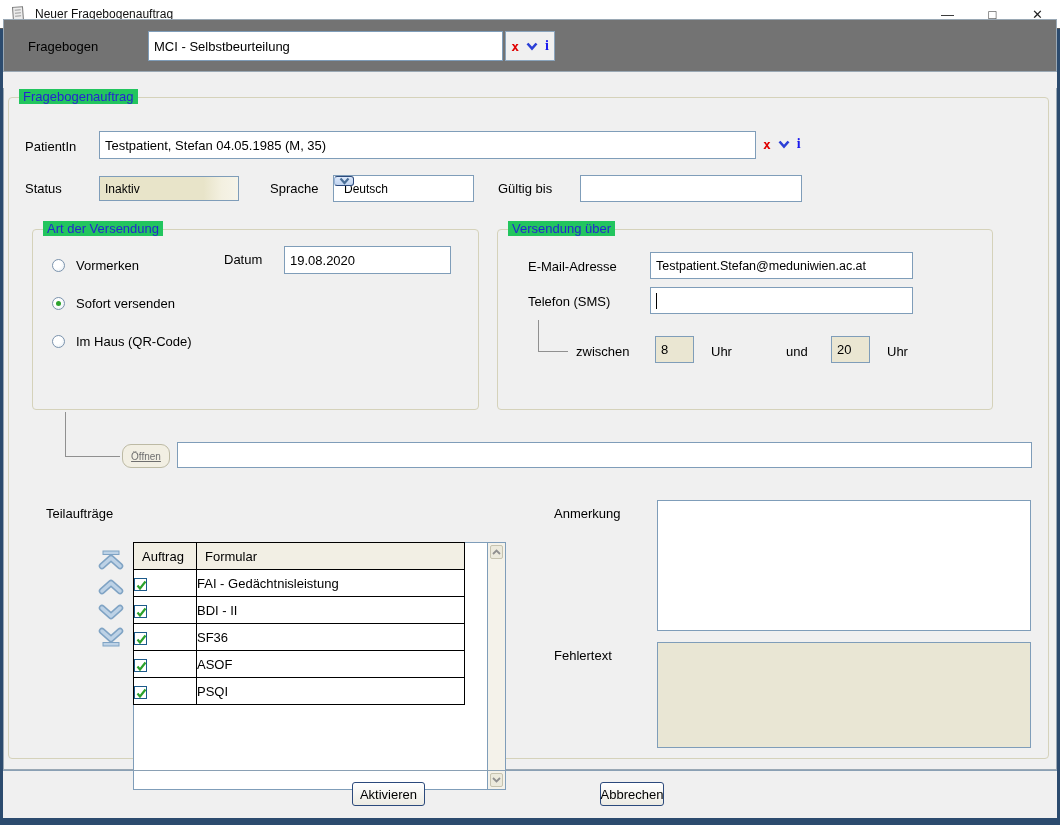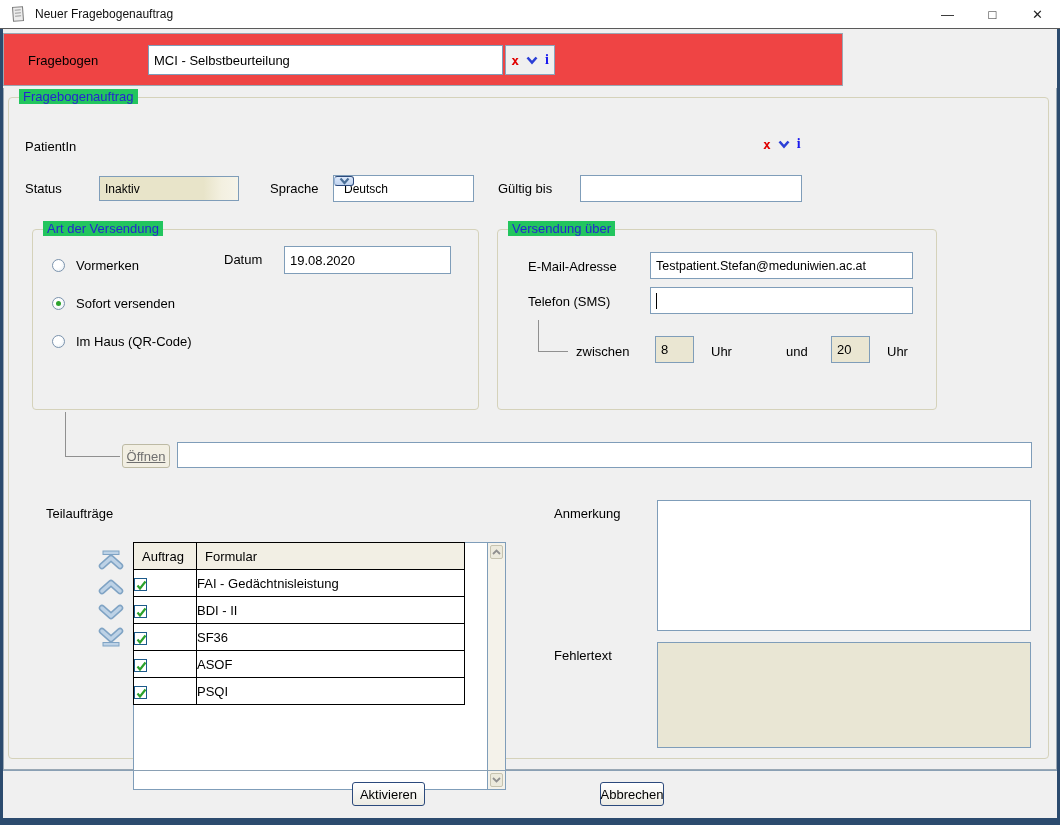--- a/index.html
+++ b/index.html
@@ -18,22 +18,22 @@
   .title-icon{ margin:0 8px 0 9px; width:18px; height:18px; }
   .title-text{ font-size:12px; color:#111; }
   .win-controls{ margin-left:auto; display:flex; height:100%; }
   .win-btn{ width:45px; height:100%; display:flex; align-items:center; justify-content:center;
     font-size:13px; color:#222; cursor:default; }
   
   .side-l,.side-r{ position:absolute; top:29px; bottom:0; width:3px; background:#2c4b6e; z-index:5;}
   .side-l{left:0;} .side-r{right:0;}
   .bottom-bar{ position:absolute; bottom:0; left:0; right:0; height:7px; background:#2c4b6e; z-index:5;}
   
-  .panel-top{ position:absolute; left:3px; top:33px; width:840px; height:53px;
-    border:1px solid #9aa8b4; background:#ef4444; }
+  .panel-top{ position:absolute; left:3px; top:19px; width:1054px; height:53px;
+    border:1px solid #9aa8b4; background:#737373; }
   .panel-main{ position:absolute; left:3px; top:88px; width:1054px; height:682px;
     border:1px solid #9aa8b4; border-top:none; background:#f0f0f0; }
   .lbl{ position:absolute; font-size:13px; color:#000; white-space:nowrap; }
   .tb{ position:absolute; background:#fff; border:1px solid #7f9db9; font-size:13px;
     padding:8px 5px; display:flex; align-items:center; white-space:nowrap; overflow:hidden; }
   .beige{ background:linear-gradient(90deg,#e8e4c9 75%, #f3f0e0 88%, #f6f4e9); }
   .beige2{ background:#eae6d2; }
   
   .gbox{ position:absolute; border:1px solid #d5d2ba; border-radius:4px; }
   .gbox>.legend{ position:absolute; top:-9px; left:10px; background:#22c55e; padding:0 4px;
@@ -50,22 +50,22 @@
   .select .btn{ width:20px; align-self:stretch; background:linear-gradient(#dde9fb,#bfd2ee);
     border-left:1px solid #98b4d8; display:flex; align-items:center; justify-content:center; }
   
   .radio{ position:absolute; width:13px; height:13px; border-radius:50%;
     border:1px solid #84552f00; border:1px solid #7b93ad; background:radial-gradient(circle at 35% 35%, #ffffff 40%, #e3ebf2); }
   .radio.checked::after{ content:''; position:absolute; left:3px; top:3px; width:5px; height:5px;
     border-radius:50%; background:#2ea32e; }
   
   .lconn{ position:absolute; border-left:1px solid #909090; border-bottom:1px solid #909090; }
   
-  .btn-dim{ position:absolute; background:#f2efe3; border:1px solid #bdbaa4; border-radius:3px;
-    color:#6f6f6f; font-size:13px; display:flex; align-items:center; justify-content:center;text-decoration:underline; }
+  .btn-dim{ position:absolute; background:#f2efe3; border:1px solid #bdbaa4; border-radius:9px;
+    color:#6f6f6f; font-size:10px; display:flex; align-items:center; justify-content:center;text-decoration:underline; }
   
   .list-container{ position:absolute; background:#fff; border:1px solid #7f9db9; }
   .scrollbar{ position:absolute; top:0; right:0; bottom:0; width:18px; background:#f4f2ea;
     border-left:1px solid #7f9db9; }
   .sb-btn{ position:absolute; left:2px; width:13px; height:14px; background:#eceadd;
     border:1px solid #c6c3b0; border-radius:2px; display:flex; align-items:center; justify-content:center;}
   table.grid{ border-collapse:collapse; }
   table.grid th, table.grid td{ border:1px solid #000; font-size:13px; font-weight:normal;
     text-align:left; height:27px; padding:0; }
   table.grid th{ background:#f2efe4; padding-left:8px; }
@@ -122,20 +122,23 @@
     </div>
   </div>
 
   <div class="panel-main"></div>
 
   <div class="gbox" style="left:8px; top:97px; width:1041px; height:662px;">
     <span class="legend">Fragebogenauftrag</span>
   </div>
 
   <span class="lbl" style="left:25px; top:139px;">PatientIn</span>
+  <div class="tb" style="left:99px; top:131px; width:657px; height:28px;">
+    <span>Testpatient, Stefan 04.05.1985 (M, 35)</span>
+  </div>
   <div class="icons-inline" style="left:763px; top:136px;">
     <span class="icon-x">x</span>
     <svg width="12" height="9" viewBox="0 0 12 9">
       <path d="M1.5 1.5 L6 6.5 L10.5 1.5" fill="none" stroke="#2b3fd6" stroke-width="2.6"></path>
     </svg>
     <span class="icon-i">i</span>
   </div>
 
   <span class="lbl" style="left:25px; top:181px;">Status</span>
   <div class="tb beige" style="left:99px; top:176px; width:140px; height:25px; font-size:12px;">
@@ -165,21 +168,21 @@
   <span class="radio checked" style="left:52px; top:297px;"></span>
   <span class="lbl" style="left:76px; top:296px;">Sofort versenden</span>
   <span class="radio" style="left:52px; top:335px;"></span>
   <span class="lbl" style="left:76px; top:334px;">Im Haus (QR-Code)</span>
 
   <span class="lbl" style="left:224px; top:252px;">Datum</span>
   <div class="tb" style="left:284px; top:246px; width:167px; height:28px;">
     <span>19.08.2020</span>
   </div>
 
-  <div class="gbox" style="left:497px; top:229px; width:440px; height:181px;">
+  <div class="gbox" style="left:497px; top:229px; width:496px; height:181px;">
     <span class="legend">Versendung über</span>
   </div>
   <span class="lbl" style="left:528px; top:259px;">E-Mail-Adresse</span>
   <div class="tb" style="left:650px; top:252px; width:263px; height:27px; font-size:12.5px;">
     <span>Testpatient.Stefan@meduniwien.ac.at</span>
   </div>
   <span class="lbl" style="left:528px; top:294px;">Telefon (SMS)</span>
   <div class="tb" style="left:650px; top:287px; width:263px; height:27px;">
     <span class="caret"></span>
     <span></span>

